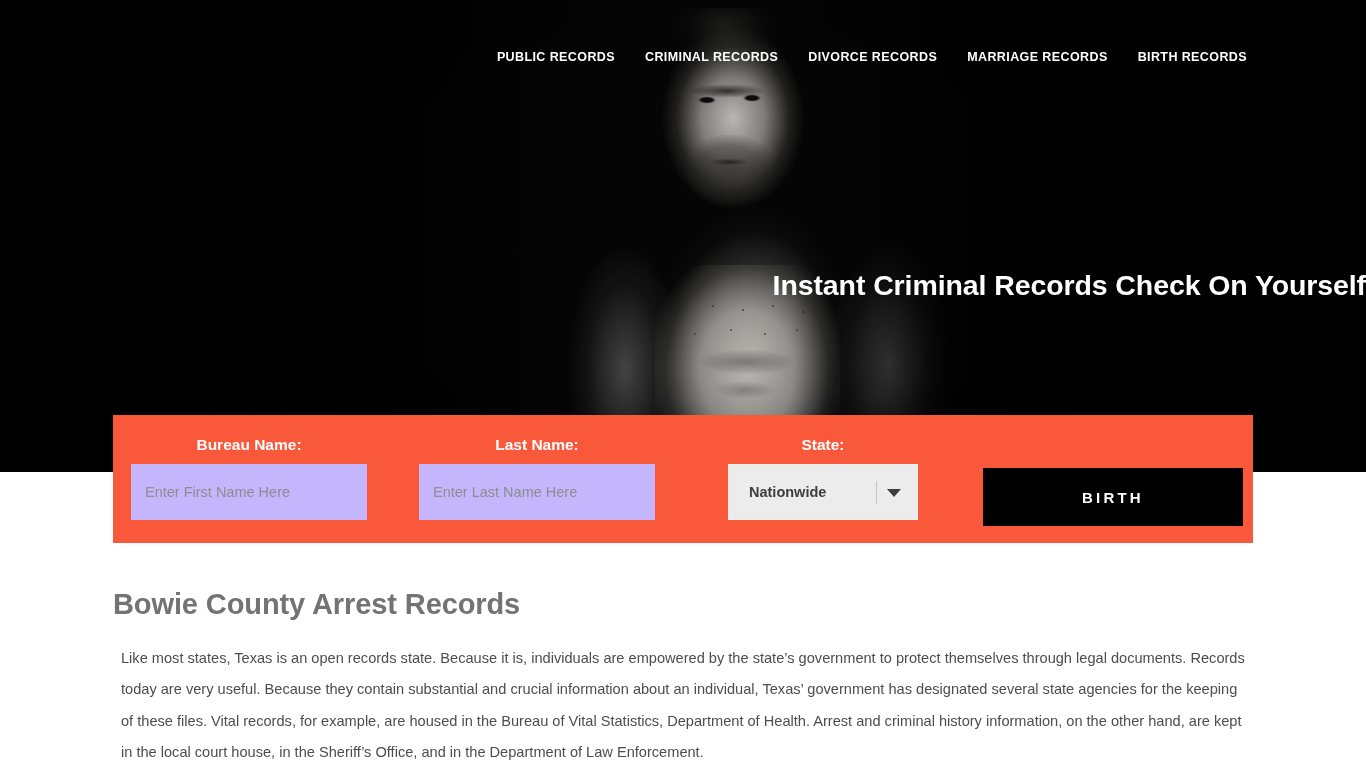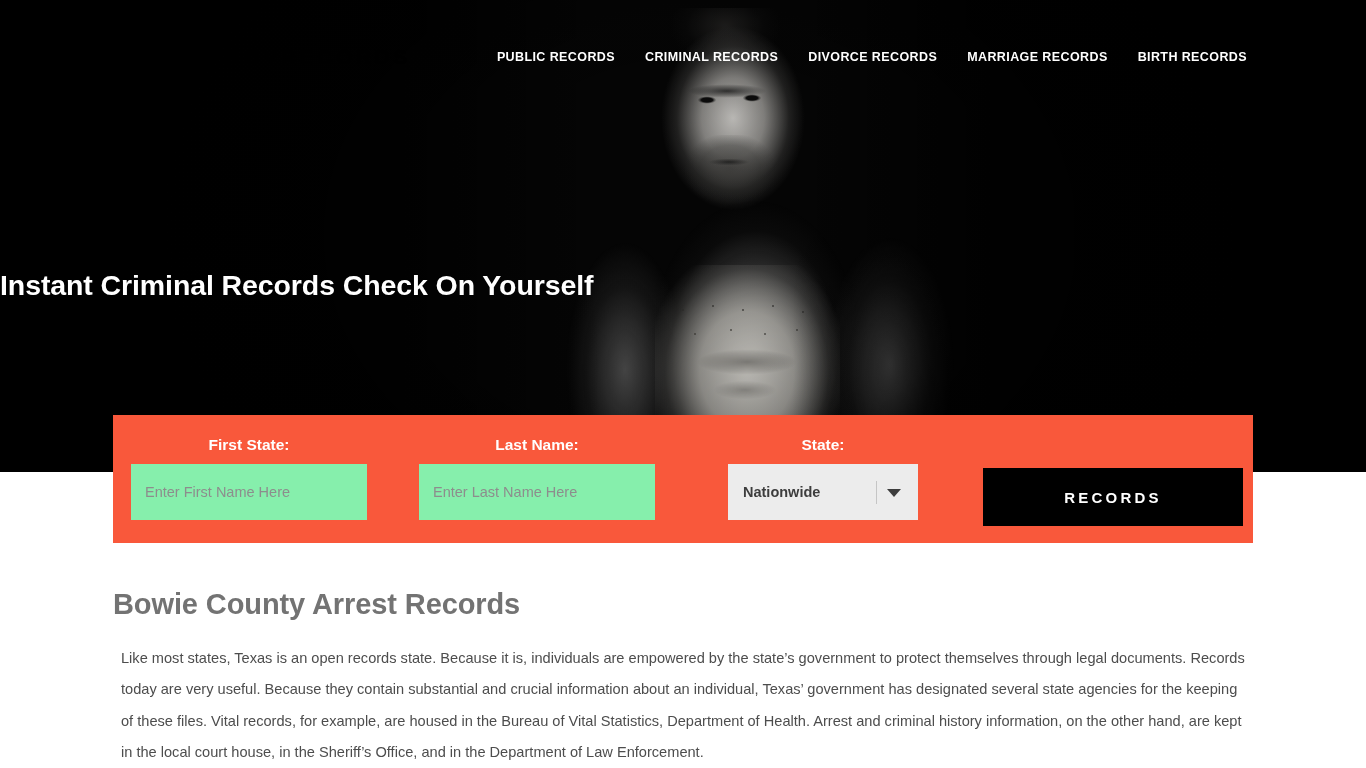--- a/index.html
+++ b/index.html
@@ -134,21 +134,21 @@
     font-weight: bold;
     letter-spacing: 0.4px;
     text-decoration: none;
     cursor: pointer;
   }
 
   
   .headline {
     position: absolute; left: 0; top: 250px;
     width: 1366px;
-    text-align: left;
+    text-align: right;
     color: #ffffff;
     font-size: 28.5px;
     font-weight: bold;
     letter-spacing: -0.1px;
     z-index: 5;
   }
 
   
   .search-panel {
     position: absolute;
@@ -170,21 +170,21 @@
     margin-top: 21px;
     margin-bottom: 0;
   }
   .text-input {
     display: block;
     width: 100%;
     height: 56px;
     margin-top: 10px;
     border: 0;
     outline: 0;
-    background: #86efac;
+    background: #c4b5fd;
     padding: 0 14px;
     font-family: "Liberation Sans", sans-serif;
     font-size: 14.5px;
     color: #3b3b3b;
   }
   .text-input::placeholder { color: #8d8d8d; }
 
   .field-first { left: 18px; width: 236px; }
   .field-last  { left: 306px; width: 236px; }
   .field-state { left: 615px; width: 190px; }
@@ -192,21 +192,21 @@
   .select-box {
     position: relative;
     height: 56px;
     margin-top: 10px;
     background: #ececec;
     display: flex;
     align-items: center;
     cursor: pointer;
   }
   .select-value {
-    padding-left: 15px;
+    padding-left: 21px;
     font-size: 14.5px;
     font-weight: bold;
     color: #3d3d3d;
   }
   .select-divider {
     position: absolute;
     right: 41px; top: 17px;
     width: 1px; height: 23px;
     background: #c5c5c5;
   }
@@ -284,39 +284,39 @@
       <a class="nav-item" href="#">MARRIAGE RECORDS</a>
       <a class="nav-item" href="#">BIRTH RECORDS</a>
     </nav>
   </div>
 
   <h1 class="headline">Instant Criminal Records Check On Yourself</h1>
 
   <div class="search-panel">
 
     <div class="field field-first">
-      <span class="field-label">First State:</span>
+      <span class="field-label">Bureau Name:</span>
       <input class="text-input" type="text" placeholder="Enter First Name Here" style="">
     </div>
 
     <div class="field field-last">
       <span class="field-label">Last Name:</span>
       <input class="text-input" type="text" placeholder="Enter Last Name Here" style="">
     </div>
 
     <div class="field field-state">
       <span class="field-label">State:</span>
       <div class="select-box">
         <span class="select-value">Nationwide</span>
         <span class="select-divider"></span>
         <span class="select-arrow"></span>
       </div>
     </div>
 
-    <button class="search-button">RECORDS</button>
+    <button class="search-button">BIRTH</button>
   </div>
 
   <div class="content">
     <h2 class="content-title">Bowie County Arrest Records</h2>
     <p class="content-body">Like most states, Texas is an open records state. Because it is, individuals are empowered by the state’s government to protect themselves through legal documents. Records today are very useful. Because they contain substantial and crucial information about an individual, Texas’ government has designated several state agencies for the keeping of these files. Vital records, for example, are housed in the Bureau of Vital Statistics, Department of Health. Arrest and criminal history information, on the other hand, are kept in the local court house, in the Sheriff’s Office, and in the Department of Law Enforcement.</p>
   </div>
 
 </div>
 
 </body></html>

